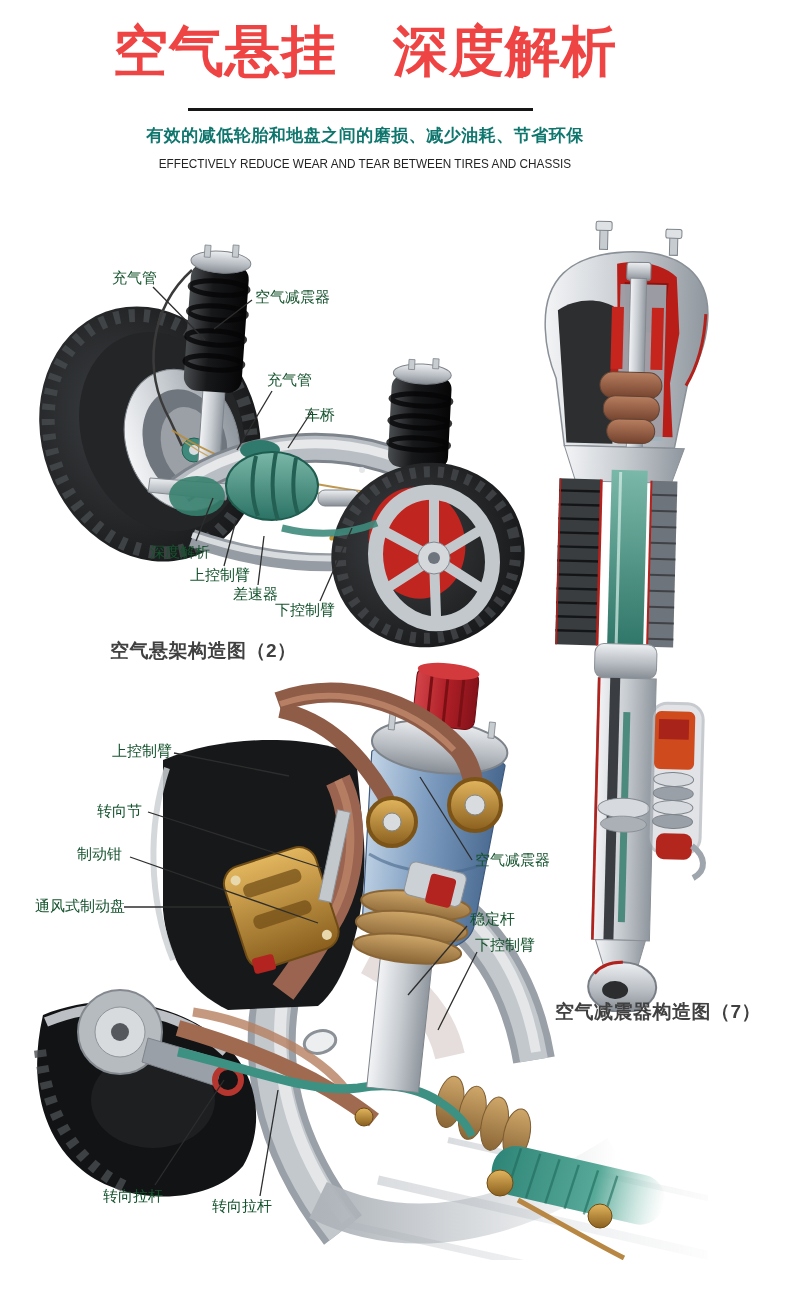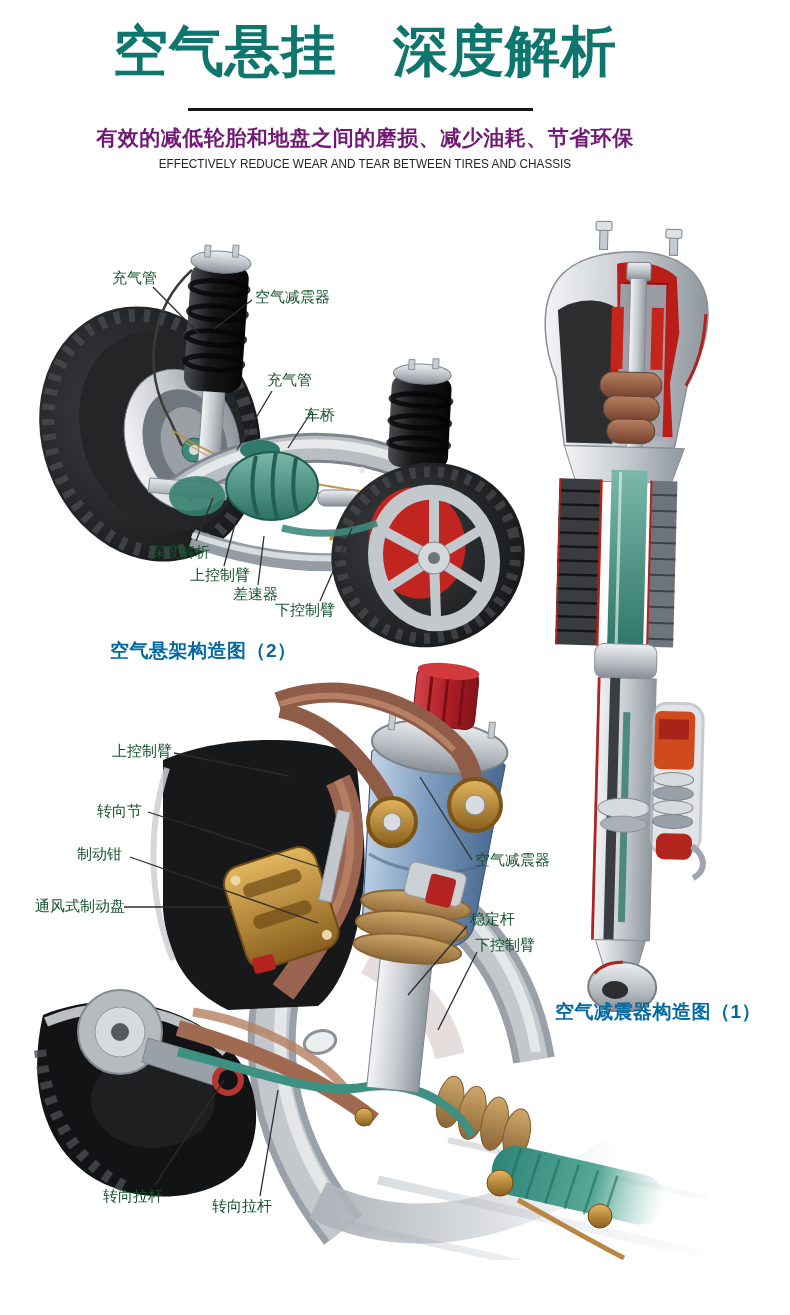--- a/index.html
+++ b/index.html
@@ -2,38 +2,38 @@
 <html><head>
 <meta charset="utf-8">
 <style>
   html,body{margin:0;padding:0;background:#ffffff;}
   .page{
     position:relative;width:790px;height:1315px;margin:0 auto;background:#ffffff;
     overflow:hidden;font-family:"Liberation Sans","DejaVu Sans",sans-serif;
   }
   .title{
     position:absolute;left:365px;top:20px;transform:translateX(-50%);
-    font-size:55px;font-weight:800;color:#0f766e;letter-spacing:1px;
+    font-size:55px;font-weight:800;color:#ef4444;letter-spacing:1px;
     white-space:nowrap;line-height:1.15;
   }
   .divider{position:absolute;left:188px;top:108px;width:345px;height:3px;background:#161616;}
   .subtitle{
     position:absolute;left:365px;top:124px;transform:translateX(-50%);
-    font-size:21px;font-weight:700;color:#701a75;letter-spacing:.5px;white-space:nowrap;
+    font-size:17px;font-weight:700;color:#0f766e;letter-spacing:.5px;white-space:nowrap;
   }
   .subtitle-en{
     position:absolute;left:365px;top:157px;transform:translateX(-50%) scaleX(.94);
     font-size:12.5px;font-weight:500;color:#242424;letter-spacing:0;white-space:nowrap;
   }
   .lbl{
     position:absolute;font-size:15px;font-weight:500;color:#14532d;
     white-space:nowrap;z-index:30;
   }
   .caption{
-    position:absolute;font-size:19px;font-weight:700;color:#0369a1;
+    position:absolute;font-size:19px;font-weight:700;color:#404040;
     white-space:nowrap;z-index:30;letter-spacing:.5px;
   }
   svg.art{position:absolute;z-index:10;}
   svg.leads{position:absolute;left:0;top:0;z-index:20;pointer-events:none;}
 </style>
 </head>
 <body>
 
 <div class="page">
 
@@ -431,21 +431,21 @@
   <span class="lbl" style="left:112px;top:269px">充气管</span>
   <span class="lbl" style="left:255px;top:288px">空气减震器</span>
   <span class="lbl" style="left:267px;top:371px">充气管</span>
   <span class="lbl" style="left:305px;top:406px">车桥</span>
   <span class="lbl" style="left:150px;top:543px">深度解析</span>
   <span class="lbl" style="left:190px;top:566px">上控制臂</span>
   <span class="lbl" style="left:233px;top:585px">差速器</span>
   <span class="lbl" style="left:275px;top:601px">下控制臂</span>
   <div class="caption" style="left:110px;top:638px">空气悬架构造图（2）</div>
 
-  <div class="caption" style="left:555px;top:999px">空气减震器构造图（1）</div>
+  <div class="caption" style="left:555px;top:999px">空气减震器构造图（7）</div>
 
   <span class="lbl" style="left:112px;top:742px">上控制臂</span>
   <span class="lbl" style="left:97px;top:802px">转向节</span>
   <span class="lbl" style="left:77px;top:845px">制动钳</span>
   <span class="lbl" style="left:35px;top:897px">通风式制动盘</span>
   <span class="lbl" style="left:475px;top:851px">空气减震器</span>
   <span class="lbl" style="left:470px;top:910px">稳定杆</span>
   <span class="lbl" style="left:475px;top:936px">下控制臂</span>
   <span class="lbl" style="left:103px;top:1187px">转向拉杆</span>
   <span class="lbl" style="left:212px;top:1197px">转向拉杆</span>

